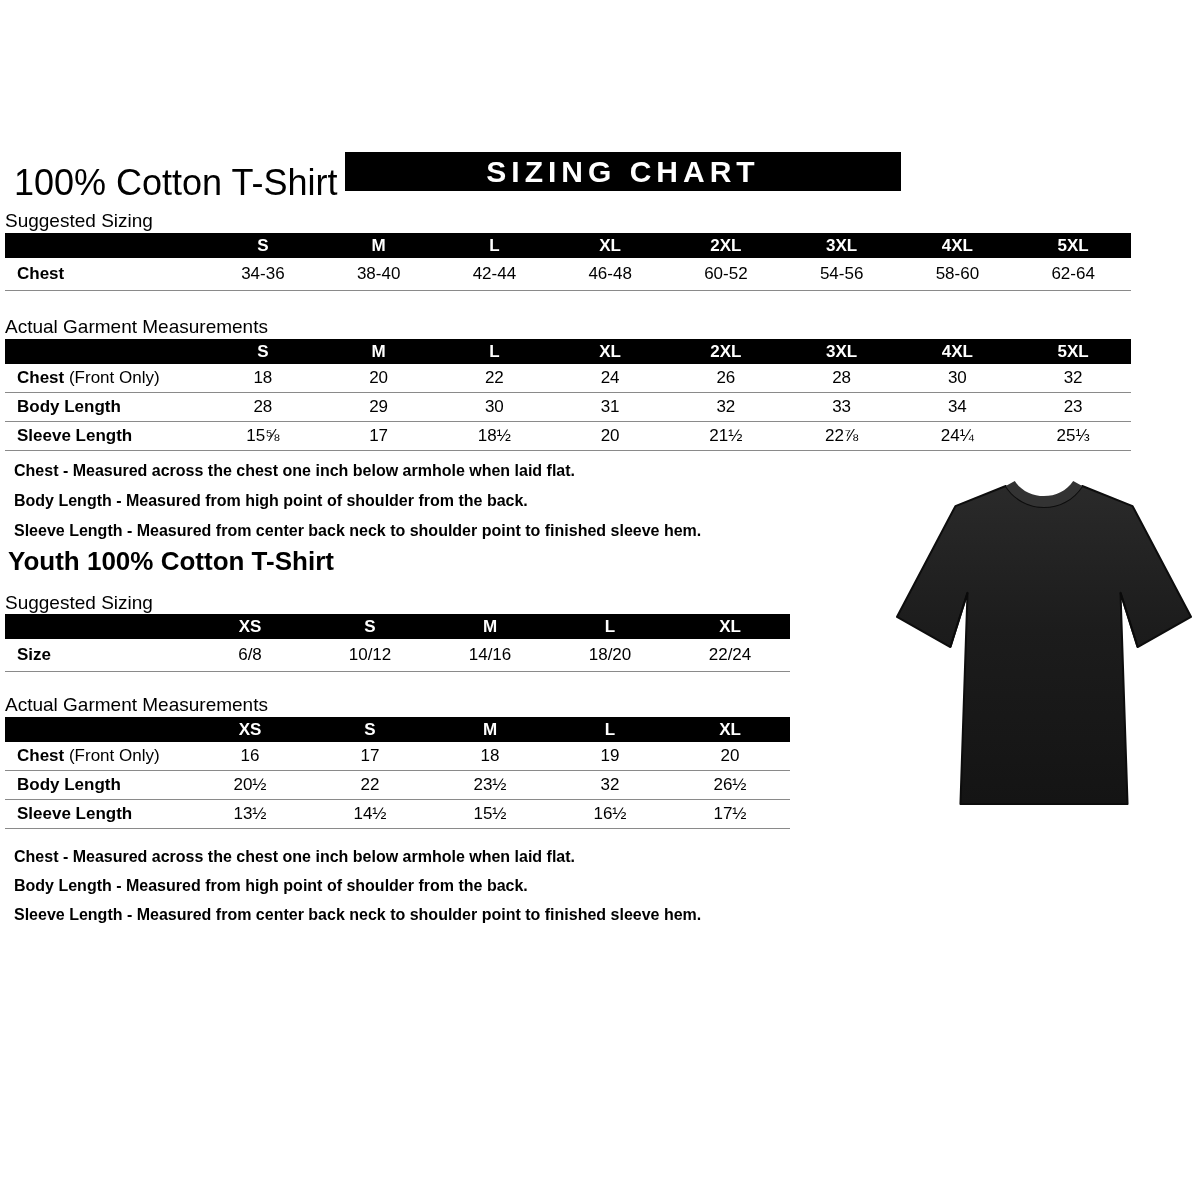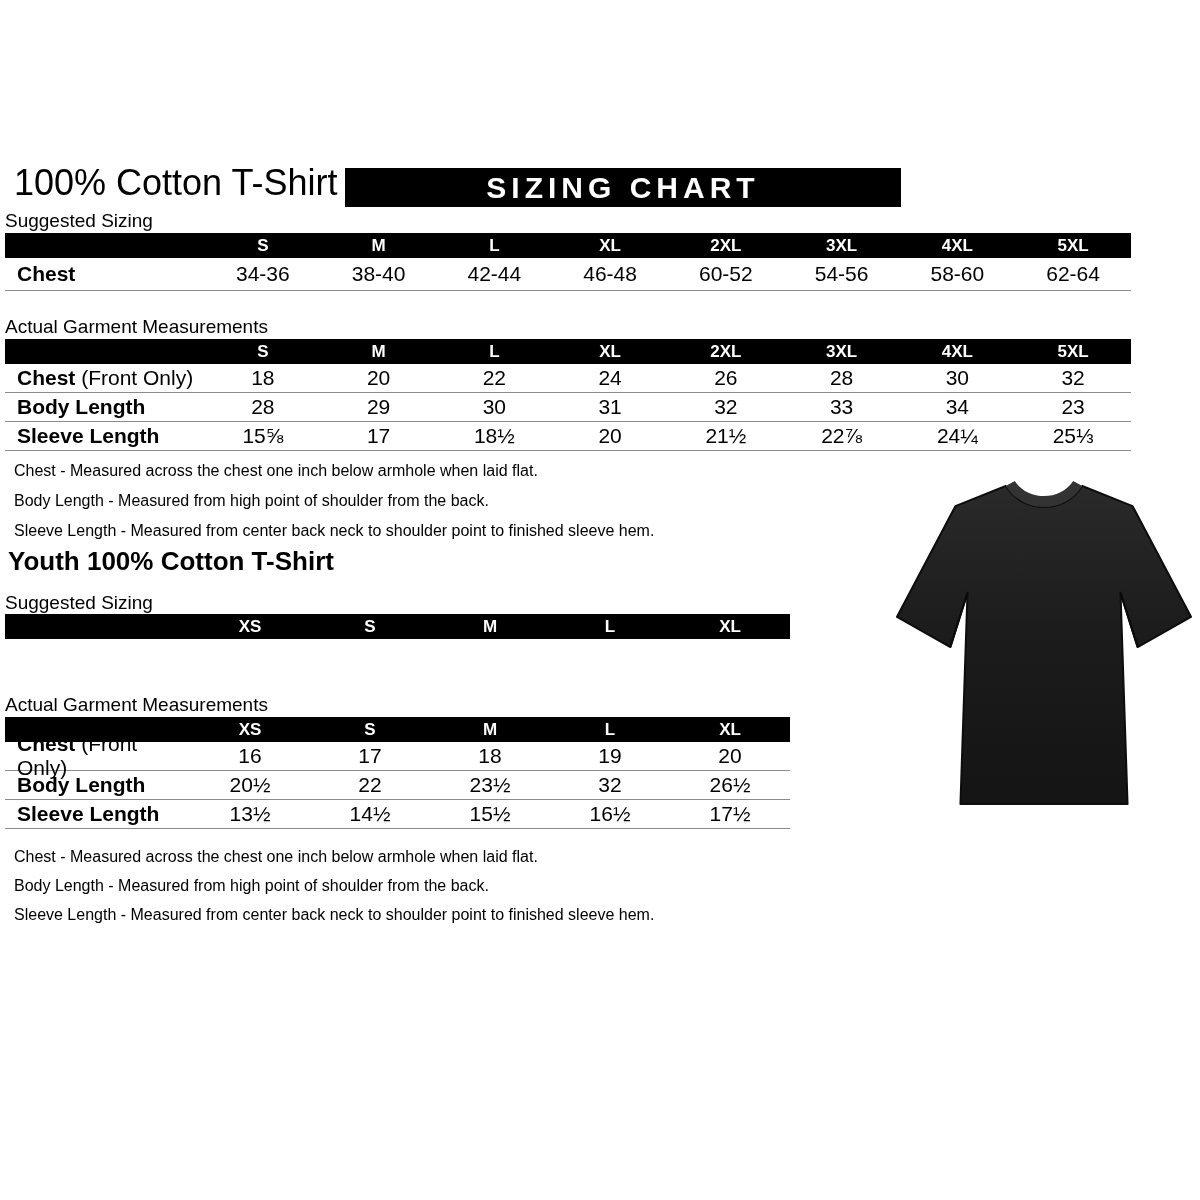--- a/index.html
+++ b/index.html
@@ -1,35 +1,35 @@
 <!DOCTYPE html>
 <html><head>
 <meta charset="utf-8">
 <style>
   html,body{margin:0;padding:0;}
   body{
     width:1200px;height:1200px;position:relative;background:#ffffff;
     font-family:"Liberation Sans",sans-serif;color:#000;overflow:hidden;
   }
-  .abs{position:absolute;}
+  .abs{position:absolute;font-weight:bold;}
   .page-title{left:14px;top:162px;font-size:36px;font-weight:400;}
   .banner{
-    left:345px;top:168px;width:556px;height:39px;background:#000;color:#fff;
+    left:345px;top:152px;width:556px;height:39px;background:#000;color:#fff;
     display:flex;align-items:center;justify-content:center;
     font-weight:700;font-size:30px;letter-spacing:5px;
   }
   .sec-label{font-size:19px;font-weight:400;left:5px;}
   .youth-title{left:8px;top:546px;font-size:26px;font-weight:700;}
 
   .table{position:absolute;left:5px;}
   .adult-w{width:1126px;}
   .youth-w{width:785px;}
   .thead{display:flex;align-items:center;background:#000;color:#fff;
          font-weight:700;font-size:17px;height:25px;}
-  .trow{display:flex;align-items:center;font-size:21px;height:28px;
+  .trow{display:flex;align-items:center;font-size:17px;height:28px;
         border-bottom:1px solid #8a8a8a;background:#fff;}
   .trow.tall{height:32px;}
   .cell{flex:1;text-align:center;}
   .label{flex:0 0 200px;padding-left:12px;box-sizing:border-box;text-align:left;}
   .youth-w .label{flex:0 0 185px;}
   .b{font-weight:700;}
 
   .notes{left:14px;font-size:16px;line-height:30px;color:#000;}
   .notes.n2{line-height:29px;}
 
@@ -128,20 +128,28 @@
 <div class="abs sec-label" style="top:592px">Suggested Sizing</div>
 
 <div class="table youth-w" style="top:614px">
   <div class="thead">
     <div class="cell label"></div>
     <div class="cell">XS</div>
     <div class="cell">S</div>
     <div class="cell">M</div>
     <div class="cell">L</div>
     <div class="cell">XL</div>
+  </div>
+  <div class="trow tall">
+    <div class="cell label"><span class="b">Size</span><span></span></div>
+    <div class="cell">6/8</div>
+    <div class="cell">10/12</div>
+    <div class="cell">14/16</div>
+    <div class="cell">18/20</div>
+    <div class="cell">22/24</div>
   </div>
 </div>
 
 <div class="abs sec-label" style="top:694px">Actual Garment Measurements</div>
 
 <div class="table youth-w" style="top:717px">
   <div class="thead">
     <div class="cell label"></div>
     <div class="cell">XS</div>
     <div class="cell">S</div>

